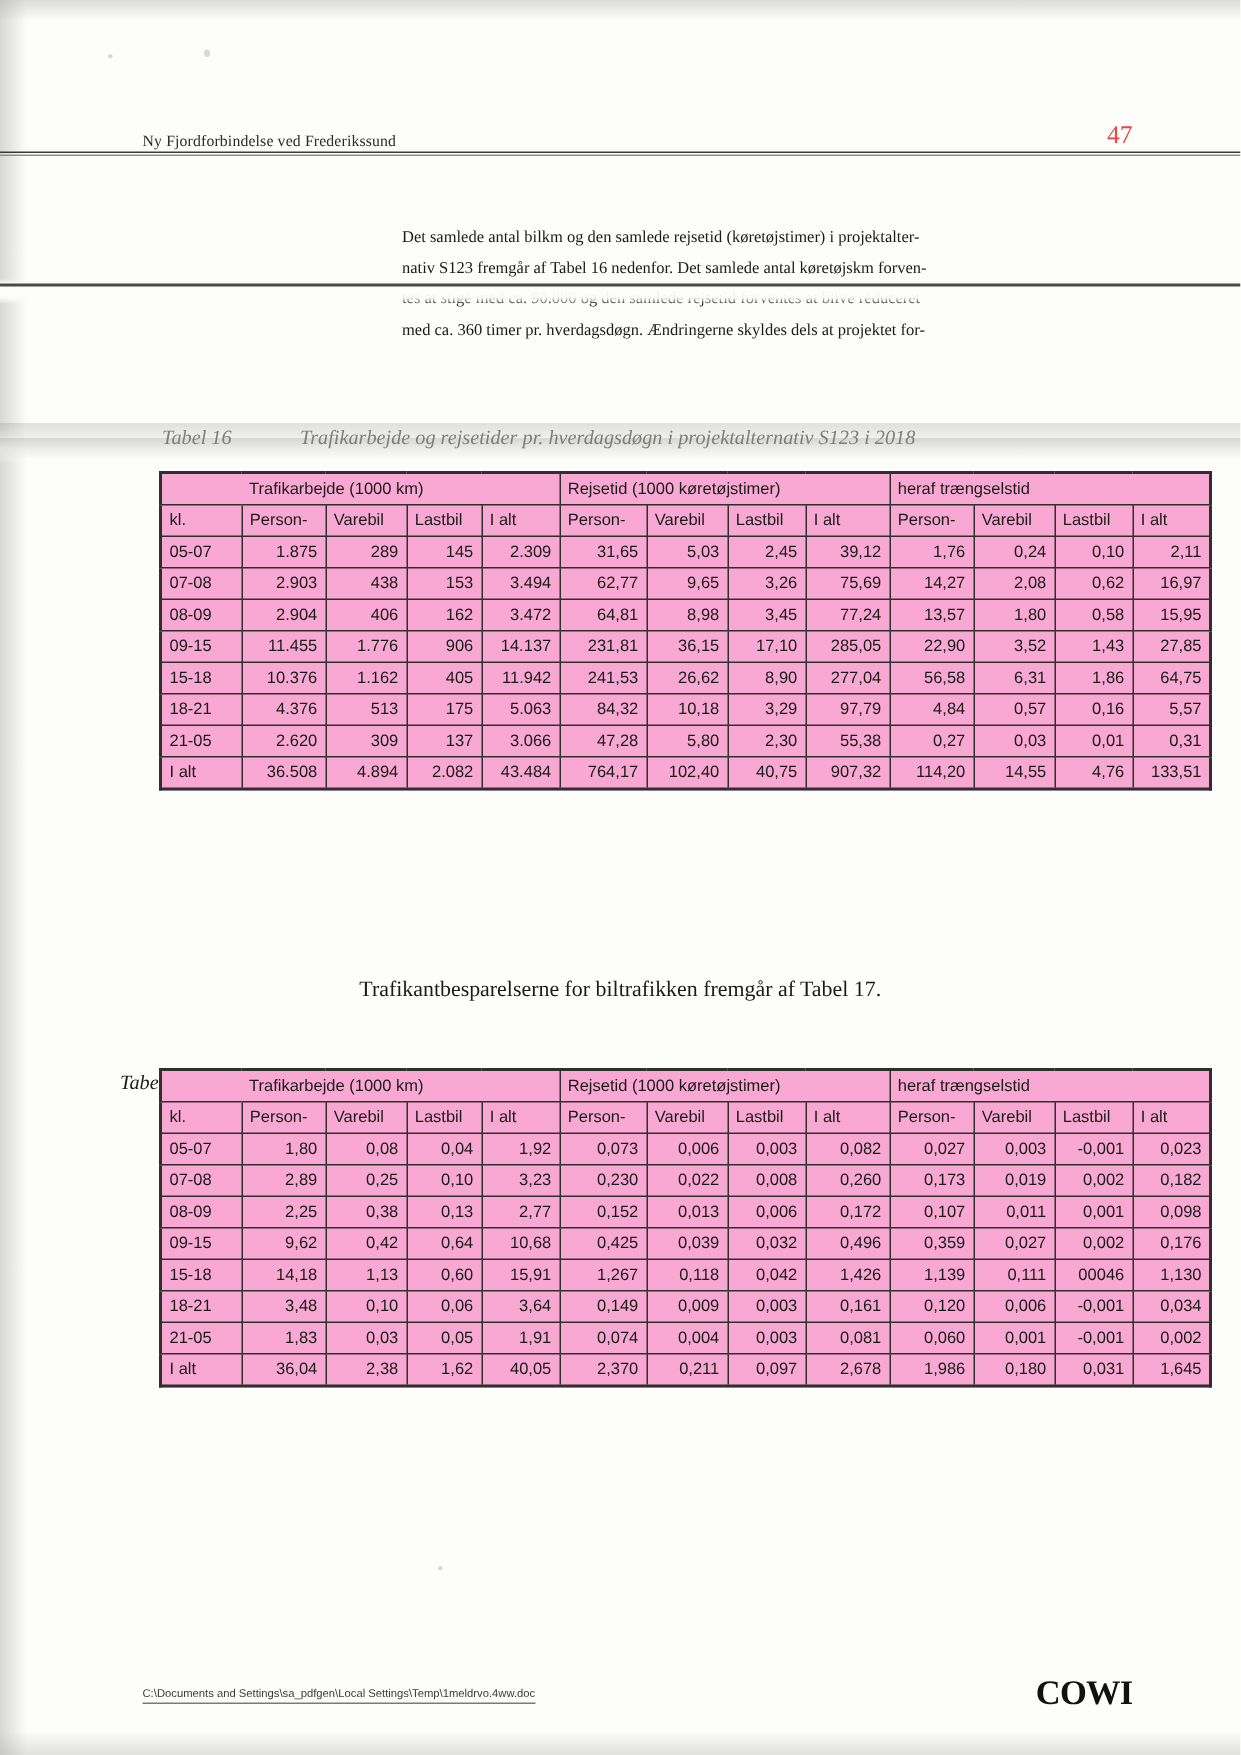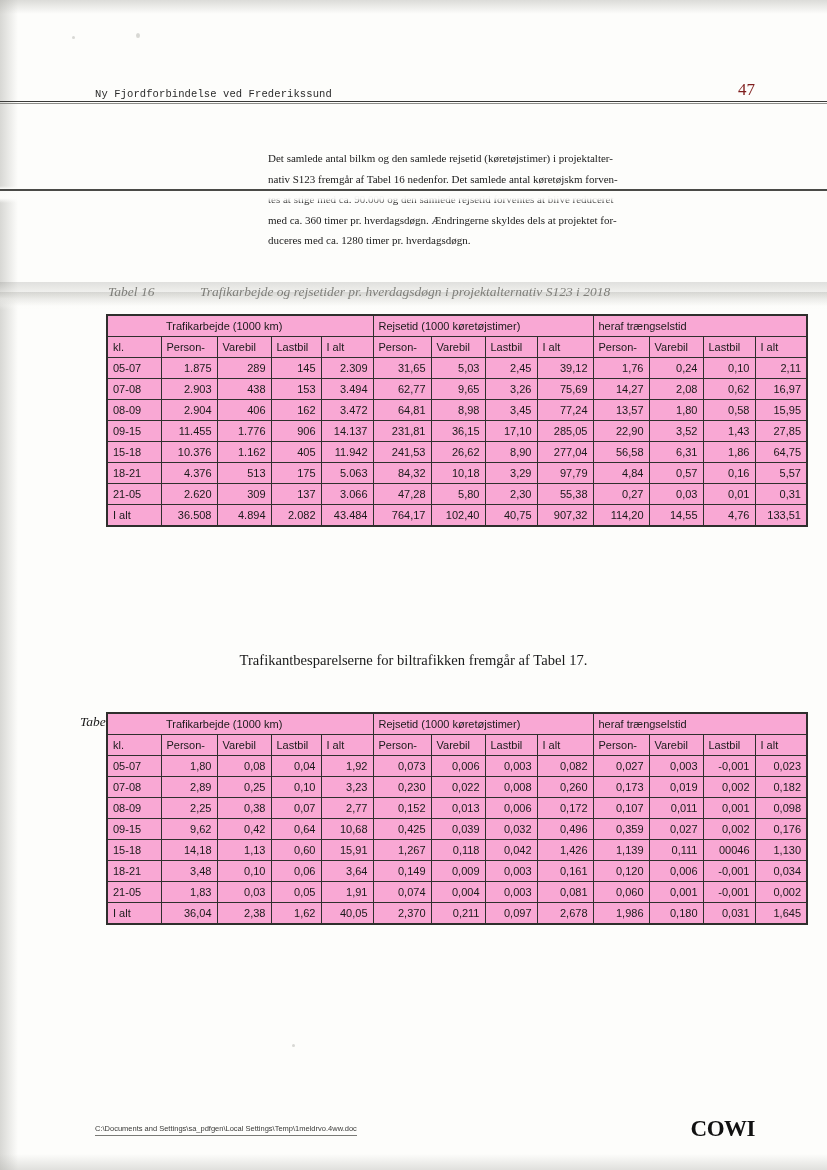--- a/index.html
+++ b/index.html
@@ -32,30 +32,30 @@
   .header {
     position: absolute;
     top: 80px;
     left: 95px;
     right: 72px;
     display: flex;
     align-items: flex-end;
     justify-content: space-between;
   }
   .header-title {
-    font-family: Liberation Mono, monospace;
+    font-family: Liberation Serif, serif;
     font-size: 10.5px;
     color: #2a2a2a;
     letter-spacing: .1px;
     text-align: center;
   }
   .header-page {
     font-family: "Liberation Serif", serif;
     font-size: 17px;
-    color: #7f1d1d;
+    color: #ef4444;
   }
   .rule-top {
     position: absolute;
     top: 101px;
     left: 0px;
     right: 0px;
     border-top: 1px solid #3a3a38;
   }
   .rule-top.two {
     top: 103px;
@@ -215,21 +215,20 @@
     <div class="header-page">47</div>
   </div>
   <div class="rule-top"></div>
   <div class="rule-top two"></div>
 
   <div class="para">
     <span class="l">Det samlede antal bilkm og den samlede rejsetid (køretøjstimer) i projektalter-</span>
     <span class="l">nativ S123 fremgår af Tabel 16 nedenfor. Det samlede antal køretøjskm forven-</span>
     <span class="l">tes at stige med ca. 90.000 og den samlede rejsetid forventes at blive reduceret</span>
     <span class="l">med ca. 360 timer pr. hverdagsdøgn. Ændringerne skyldes dels at projektet for-</span>
-    <span class="l">duceres med ca. 1280 timer pr. hverdagsdøgn.</span>
   </div>
 
   <div class="strike-band">
     <div class="bar"></div>
   </div>
 
   <div class="fade-band"></div>
   <div class="fade-band2"></div>
   <div class="caption caption-faded" style="top:284px;left:108px;">
     <span class="num">Tabel 16</span><span>Trafikarbejde og rejsetider pr. hverdagsdøgn i projektalternativ S123 i 2018</span>
@@ -474,21 +473,21 @@
             <td class="num">0,260</td>
             <td class="num">0,173</td>
             <td class="num">0,019</td>
             <td class="num">0,002</td>
             <td class="num thick-r">0,182</td>
           </tr>
           <tr>
             <td class="kl thick-l">08-09</td>
             <td class="num">2,25</td>
             <td class="num">0,38</td>
-            <td class="num">0,07</td>
+            <td class="num">0,13</td>
             <td class="num">2,77</td>
             <td class="num">0,152</td>
             <td class="num">0,013</td>
             <td class="num">0,006</td>
             <td class="num">0,172</td>
             <td class="num">0,107</td>
             <td class="num">0,011</td>
             <td class="num">0,001</td>
             <td class="num thick-r">0,098</td>
           </tr>

